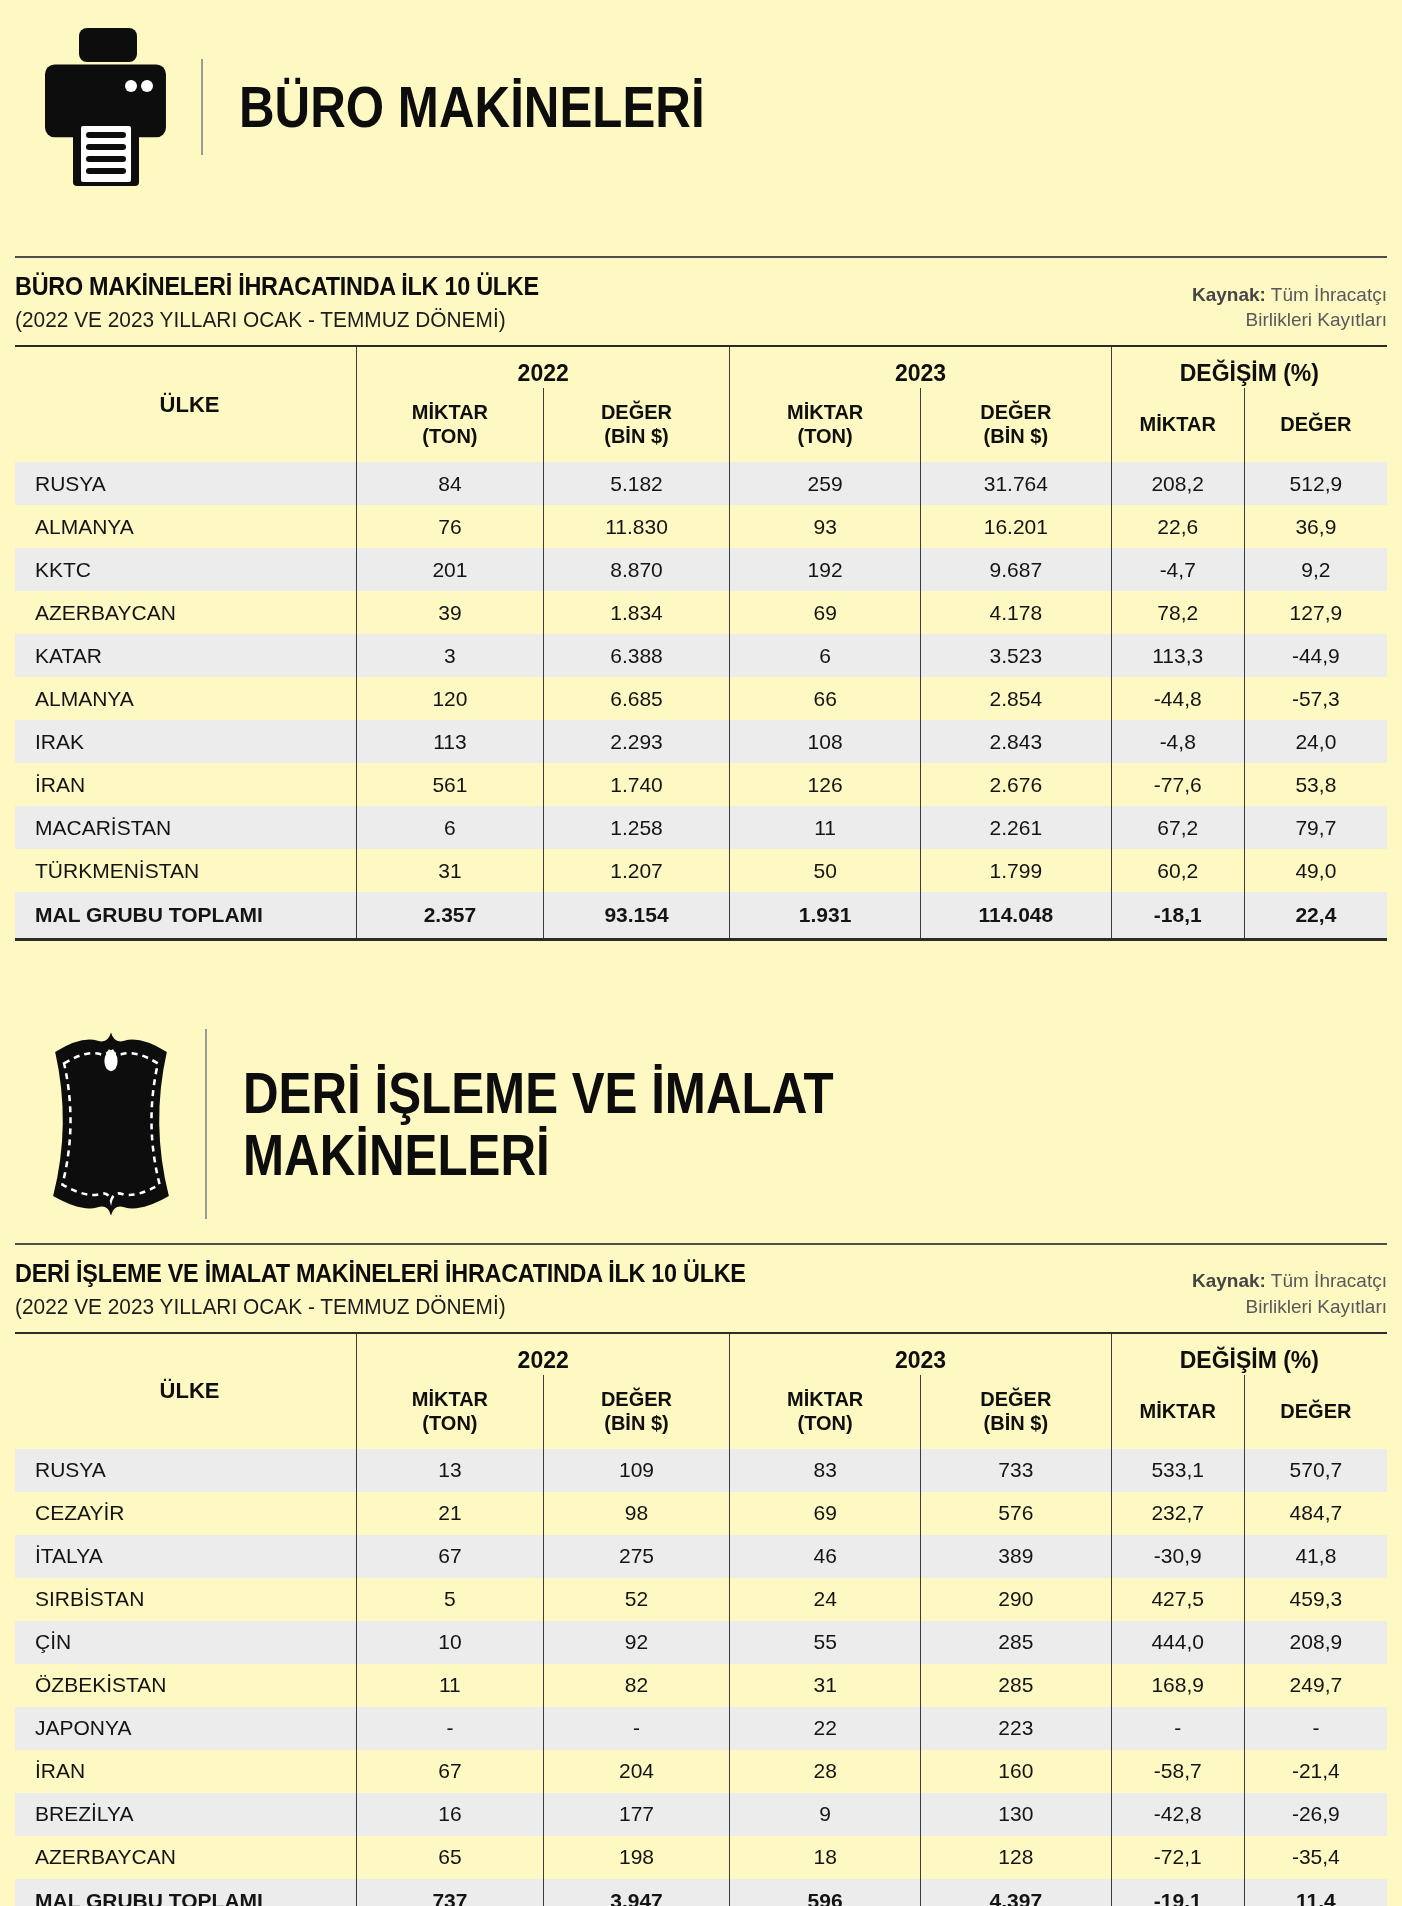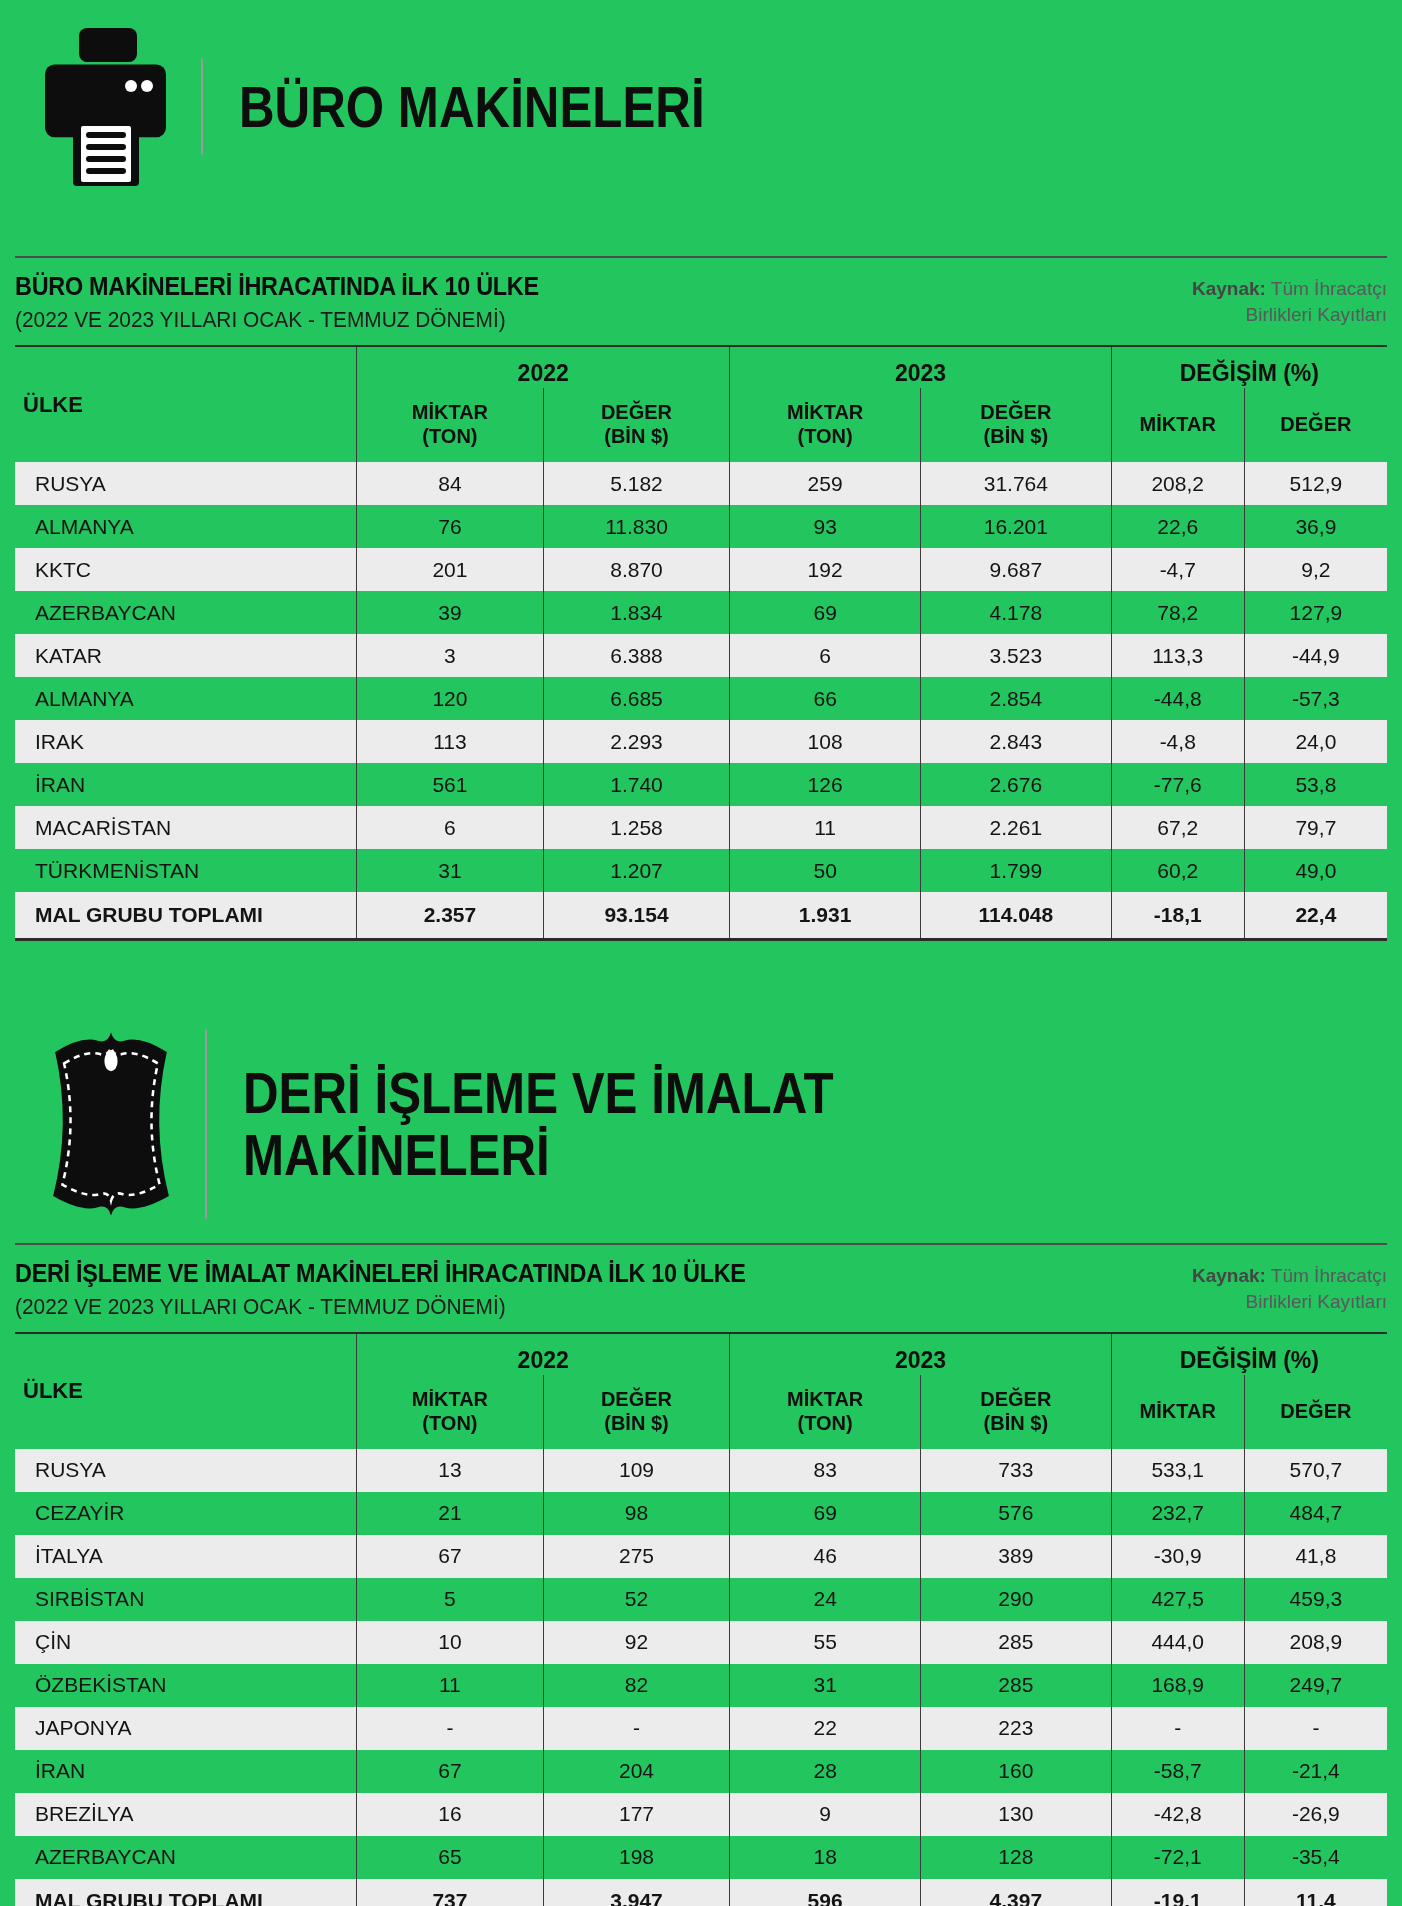--- a/index.html
+++ b/index.html
@@ -1,47 +1,47 @@
 <!DOCTYPE html>
 <html><head>
 <meta charset="utf-8">
 <style>
   * { margin:0; padding:0; box-sizing:border-box; }
   html,body { background:#ffffff; }
   body { font-family:"Liberation Sans","DejaVu Sans",sans-serif; color:#141414; }
-  .page { width:1402px; height:1906px; background:#22c55e; padding:0 15px; overflow:hidden; position:relative; }
+  .page { width:1402px; height:1906px; background:#fef9c3; padding:0 15px; overflow:hidden; position:relative; }
 
   
   .brand { display:flex; align-items:center; }
   .brand.s1 { padding-top:22px; height:192px; }
   .brand.s2 { margin-top:80px; height:206px; }
   .brand-icon { flex:0 0 auto; margin-left:30px; display:flex; align-items:center; justify-content:center; }
   .brand-rule { width:2px; background:#9a9a9a; flex:0 0 auto; }
   .brand.s1 .brand-rule { height:96px; margin-left:30px; }
   .brand.s2 .brand-rule { height:190px; margin-left:28px; }
   .brand-title { margin-left:36px; font-weight:bold; font-size:58px; line-height:1.06; letter-spacing:0;
                  transform:scaleX(0.85); transform-origin:left center; white-space:nowrap; color:#0d0d0d; }
 
   
   .sec-rule { border:0; border-top:2px solid #4d4d4d; margin-top:64px; }
   .s2block .sec-rule { margin-top:16px; }
-  .table-head { display:flex; justify-content:space-between; align-items:center; margin-top:13px; }
+  .table-head { display:flex; justify-content:space-between; align-items:flex-end; margin-top:13px; }
   .table-head .left h2 { font-size:26px; font-weight:bold; letter-spacing:-0.3px; white-space:nowrap;
                          transform:scaleX(0.9); transform-origin:left top; color:#0d0d0d; }
   .table-head .left p  { font-size:21.5px; font-weight:normal; margin-top:6px; color:#1c1c1c;
                          transform:scaleX(0.97); transform-origin:left top; white-space:nowrap; }
   .source { text-align:right; font-size:19px; line-height:1.35; color:#58595b; }
   .source strong { color:#454545; font-weight:bold; }
 
   
   table.xtab { width:100%; border-collapse:collapse; table-layout:fixed; margin-top:12px;
                border-top:2px solid #2b2b2b; border-bottom:3px solid #2b2b2b; }
   .xtab th, .xtab td { vertical-align:middle; }
   .xtab th { font-weight:bold; color:#0f0f0f; }
-  .xtab th.country { text-align:left; padding-left:8px; font-size:22px; }
+  .xtab th.country { text-align:center; padding-left:8px; font-size:22px; }
   .xtab th.yr  { font-size:23px; height:42px; text-align:center; padding-top:12px; }
   .xtab th.sub { font-size:20px; height:74px; text-align:center; white-space:pre-line; line-height:1.18; }
   .xtab td { height:43px; font-size:21px; text-align:center; color:#141414; }
   .xtab td.country { text-align:left; padding-left:20px; }
   .xtab tbody tr:nth-child(odd) td { background:#ececec; }
   .xtab tbody tr.total td { font-weight:bold; height:47px; }
   .gb { border-left:1px solid #3c3c3c; }
   .sb { border-left:1px solid #3c3c3c; }
 </style>
 </head>

